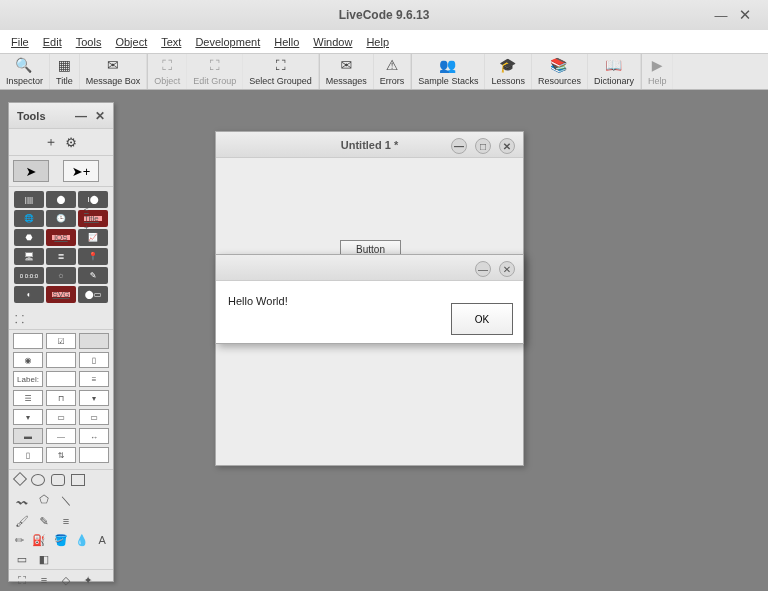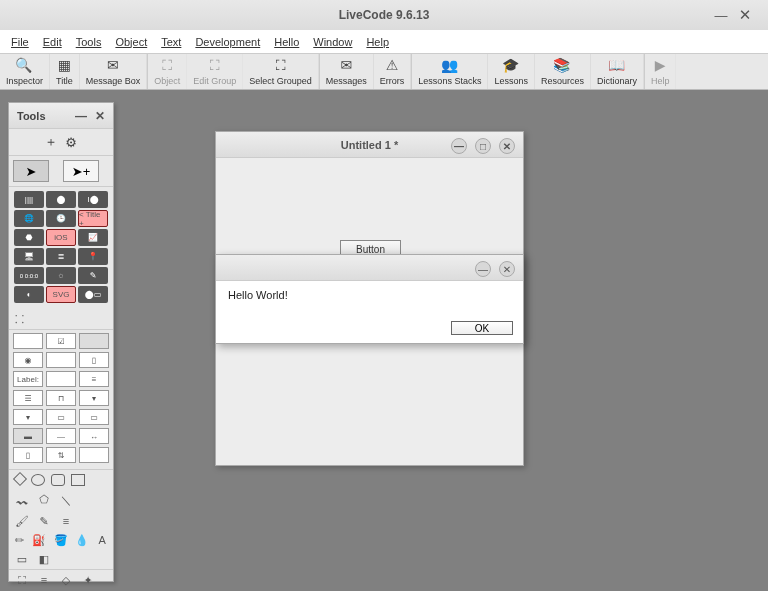--- a/index.html
+++ b/index.html
@@ -31,21 +31,21 @@
 .tools-title .tw-btn { position:absolute; top:6px; font-size:12px; color:#555;}
 .tw-min { right:26px; }
 .tw-close { right:8px; }
 .tool-row { display:flex; justify-content:center; gap:6px; padding:6px 0;}
 .tool-row .i { width:14px; height:14px; font-size:13px; color:#444; display:flex; align-items:center; justify-content:center;}
 .pointer-row { display:flex; padding:4px 4px; gap:14px; border-top:1px solid #ccc; border-bottom:1px solid #ccc;}
 .ptr { width:36px; height:22px; background:#f5f5f5; border:1px solid #999; display:flex; align-items:center; justify-content:center; font-size:13px;}
 .ptr.sel { background:#d0d0d0; }
 .palette-grid { display:grid; grid-template-columns:repeat(3,30px); gap:2px 2px; padding:4px; justify-content:center;}
 .pcell { width:30px; height:17px; background:#555; display:flex; align-items:center; justify-content:center; color:#fff; font-size:8px; border-radius:2px;}
-.plight { background:#fca5a5; border:1px solid #7f1d1d; color:#555;}
+.plight { background:#fca5a5; border:6px solid #7f1d1d; color:#555;text-decoration:underline;}
 .sect { padding:3px 4px; border-top:1px solid #ccc;}
 .sect .r { display:flex; gap:3px; margin-bottom:3px;}
 .chip { width:30px; height:16px; background:#fff; border:1px solid #999; font-size:8px; display:flex; align-items:center; justify-content:center; color:#555;}
 .chip.dk { background:#ddd;}
 .shape-row { display:flex; gap:6px; padding:4px 6px; border-top:1px solid #ccc;}
 .sh { width:14px; height:12px; border:1px solid #666; }
 .sr { display:flex; gap:8px; padding:3px 6px; font-size:11px; color:#555;}
 .sr span { width:14px; display:inline-block; text-align:center;}
 
 
@@ -54,23 +54,23 @@
 .stack-title .sbtn { position:absolute; top:6px; width:16px; height:16px; border-radius:50%; background:#d8d8d8; border:1px solid #aaa; display:flex; align-items:center; justify-content:center; font-size:10px; color:#555;}
 .s-min{ right:56px;} .s-max{ right:32px;} .s-close{ right:8px;}
 .stack-body { position:relative; height:calc(100% - 26px); background:#ededed;}
 .sbutton { position:absolute; top:82px; left:124px; width:61px; height:18px; background:linear-gradient(#f8f8f8,#e0e0e0); border:1px solid #888; font-size:10px; display:flex; align-items:center; justify-content:center; color:#333;}
 
 
 .dialog { position:absolute; top:254px; left:215px; width:309px; height:90px; background:#fff; border:1px solid #aaa; box-shadow:3px 3px 8px rgba(0,0,0,0.3);}
 .dlg-title { height:26px; background:linear-gradient(#eee,#dcdcdc); border-bottom:1px solid #ccc;}
 .dlg-title .dbtn { position:absolute; top:6px; width:16px; height:16px; border-radius:50%; background:#d8d8d8; border:1px solid #aaa; display:flex; align-items:center; justify-content:center; font-size:10px; color:#555;}
 .d-min{right:32px;} .d-close{right:8px;}
-.dlg-body { padding:8px 12px 8px 12px; position:relative; height:calc(100% - 26px);}
+.dlg-body { padding:14px 12px 8px 12px; position:relative; height:calc(100% - 26px);}
 .dlg-msg { font-size:11px; color:#222;}
-.dlg-ok { position:absolute; bottom:8px; right:10px; width:62px; height:14px; background:linear-gradient(#fff,#eee); border:1px solid #666; font-size:10px; display:flex; align-items:center; justify-content:center;}
+.dlg-ok { position:absolute; bottom:8px; right:10px; width:62px; height:32px; background:linear-gradient(#fff,#eee); border:1px solid #666; font-size:10px; display:flex; align-items:center; justify-content:center;}
 </style>
 </head>
 <body>
 
 <div class="main-titlebar">
   <span class="main-title">LiveCode 9.6.13</span>
   <span class="win-btn win-min">—</span>
   <span class="win-btn win-close">✕</span>
 </div>
 
@@ -117,21 +117,21 @@
       <div class="ico">✉</div>
       <div class="lbl">Messages</div>
     </div>
   <div class="tbtn">
       <div class="ico">⚠</div>
       <div class="lbl">Errors</div>
     </div>
   <div class="tsep"></div>
   <div class="tbtn">
       <div class="ico">👥</div>
-      <div class="lbl">Lessons Stacks</div>
+      <div class="lbl">Sample Stacks</div>
     </div>
   <div class="tbtn">
       <div class="ico">🎓</div>
       <div class="lbl">Lessons</div>
     </div>
   <div class="tbtn">
       <div class="ico">📚</div>
       <div class="lbl">Resources</div>
     </div>
   <div class="tbtn">

